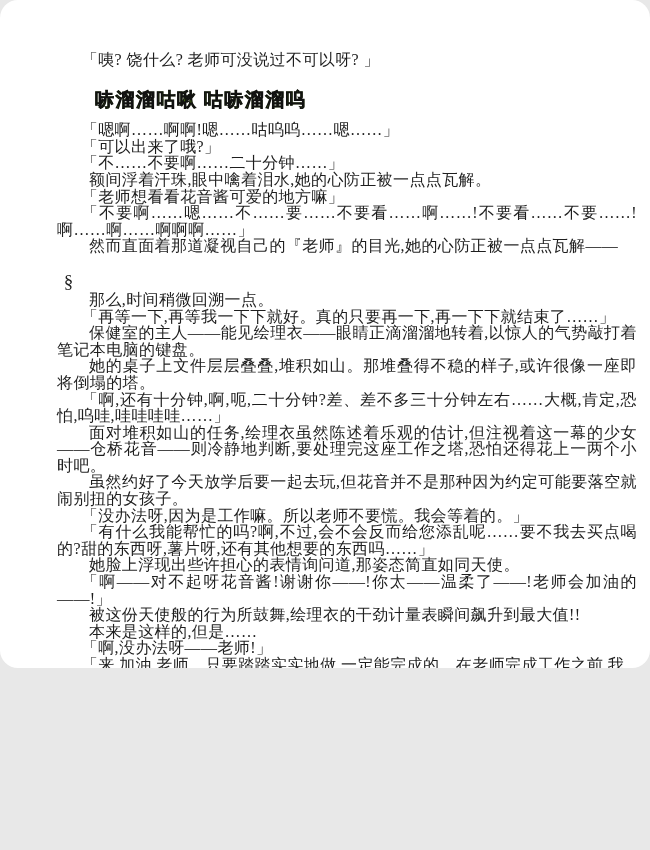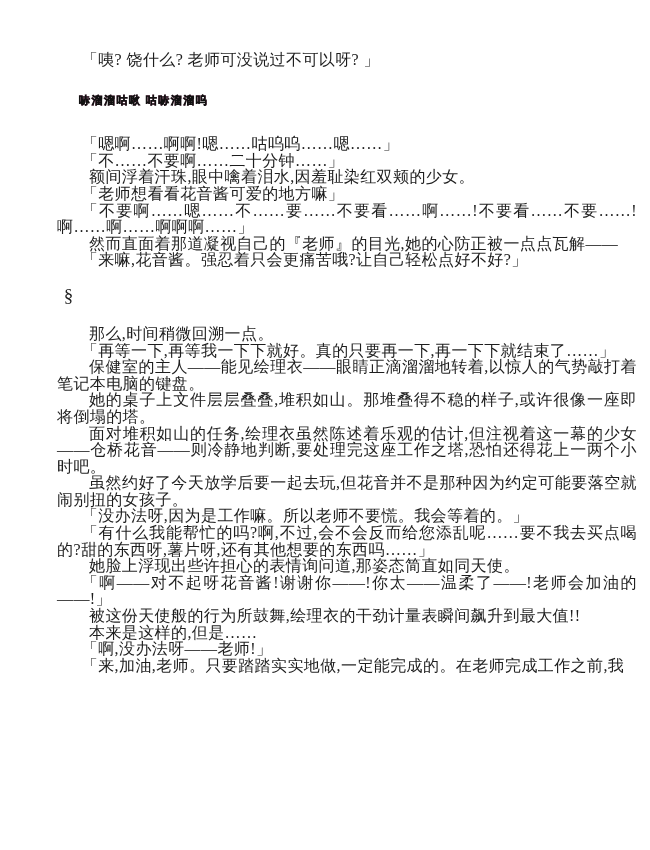--- a/index.html
+++ b/index.html
@@ -1,81 +1,83 @@
 <!DOCTYPE html>
 <html><head>
 <meta charset="utf-8">
 <style>
   html,body{margin:0;padding:0;background:#e8e8e8;}
   .page{
     position:relative;
-    width:650px;height:850px;
+    width:650px;height:668px;
     margin:0 auto;
     background:#ffffff;
     color:#1e1e1e;
     font-family:"Liberation Serif","DejaVu Serif",serif;
     overflow:hidden;
+    border-radius:18px;
   }
   .text-column{
     position:absolute;
     left:57px;top:52px;width:580px;
     font-size:16px;
     line-height:16.6px;
     letter-spacing:0.4px;
     text-align:justify;
   }
   .para{margin:0;padding:0;}
   .narr{text-indent:2em;}
   .dialog{text-indent:1.55em;}
   .sfx{
     margin-top:23px;
     text-indent:2em;
     font-weight:bold;
-    font-size:11px;
+    font-size:19px;
     letter-spacing:1.5px;
     -webkit-text-stroke:0.6px #111;
-    color:#ec4899;
+    color:#4d7c0f;
   }
-  .block1{margin-top:28px;}
+  .block1{margin-top:14px;}
   .section-mark{
     margin-top:17px;
     text-indent:0.35em;
     font-size:19px;
     line-height:20px;
     font-weight:normal;
   }
-  .block2{margin-top:20px;font-family:Liberation Serif, serif;}
+  .block2{font-family:Liberation Serif, serif;}
 </style>
 </head>
 <body>
 
 <div class="page">
   <div class="text-column">
 
     <p class="para dialog">「咦? 饶什么? 老师可没说过不可以呀? 」</p>
 
     <p class="para sfx">哧溜溜咕啾 咕哧溜溜呜</p>
 
     <div class="block1">
       <p class="para dialog">「嗯啊……啊啊!嗯……咕呜呜……嗯……」</p>
+      <p class="para dialog">「可以出来了哦?」</p>
       <p class="para dialog">「不……不要啊……二十分钟……」</p>
-      <p class="para narr">额间浮着汗珠,眼中噙着泪水,因羞耻染红双颊的少女。</p>
+      <p class="para narr">额间浮着汗珠,眼中噙着泪水,她的心防正被一点点瓦解。</p>
       <p class="para dialog">「老师想看看花音酱可爱的地方嘛」</p>
       <p class="para dialog">「不要啊……嗯……不……要……不要看……啊……!不要看……不要……!啊……啊……啊啊啊……」</p>
       <p class="para narr">然而直面着那道凝视自己的『老师』的目光,她的心防正被一点点瓦解——</p>
-      <p class="para dialog">「来嘛,花音酱。强忍着只会更痛苦哦?让自己轻松点好不好?」</p>
     </div>
 
     <p class="para section-mark">§</p>
 
     <div class="block2">
       <p class="para narr">那么,时间稍微回溯一点。</p>
       <p class="para dialog">「再等一下,再等我一下下就好。真的只要再一下,再一下下就结束了……」</p>
       <p class="para narr">保健室的主人——能见绘理衣——眼睛正滴溜溜地转着,以惊人的气势敲打着笔记本电脑的键盘。</p>
       <p class="para narr">她的桌子上文件层层叠叠,堆积如山。那堆叠得不稳的样子,或许很像一座即将倒塌的塔。</p>
+      <p class="para dialog">「啊,还有十分钟,啊,呃,二十分钟?差、差不多三十分钟左右……大概,肯定,恐怕,呜哇,哇哇哇哇……」</p>
       <p class="para narr">面对堆积如山的任务,绘理衣虽然陈述着乐观的估计,但注视着这一幕的少女——仓桥花音——则冷静地判断,要处理完这座工作之塔,恐怕还得花上一两个小时吧。</p>
       <p class="para narr">虽然约好了今天放学后要一起去玩,但花音并不是那种因为约定可能要落空就闹别扭的女孩子。</p>
       <p class="para dialog">「没办法呀,因为是工作嘛。所以老师不要慌。我会等着的。」</p>
       <p class="para dialog">「有什么我能帮忙的吗?啊,不过,会不会反而给您添乱呢……要不我去买点喝的?甜的东西呀,薯片呀,还有其他想要的东西吗……」</p>
       <p class="para narr">她脸上浮现出些许担心的表情询问道,那姿态简直如同天使。</p>
       <p class="para dialog">「啊——对不起呀花音酱!谢谢你——!你太——温柔了——!老师会加油的——!」</p>
       <p class="para narr">被这份天使般的行为所鼓舞,绘理衣的干劲计量表瞬间飙升到最大值!!</p>
       <p class="para narr">本来是这样的,但是……</p>
       <p class="para dialog">「啊,没办法呀——老师!」</p>
       <p class="para dialog">「来,加油,老师。只要踏踏实实地做,一定能完成的。在老师完成工作之前,我</p>

